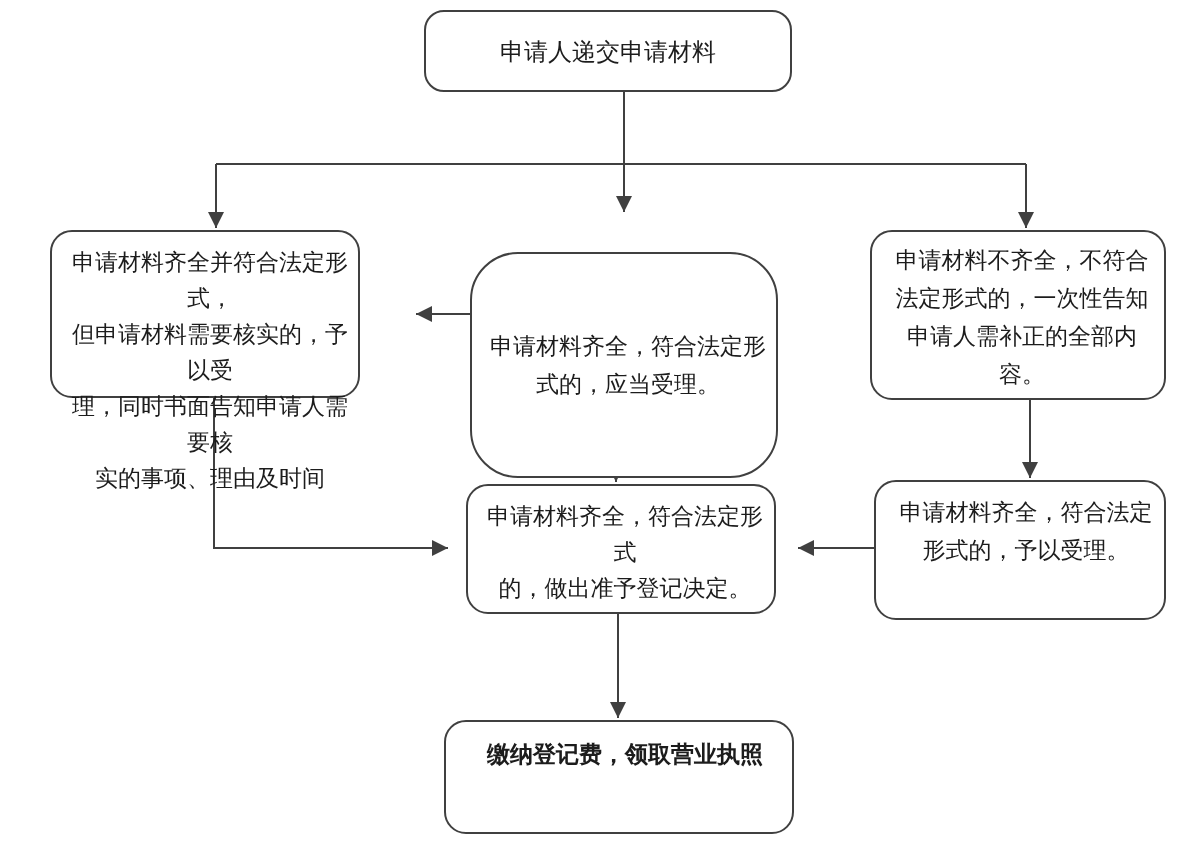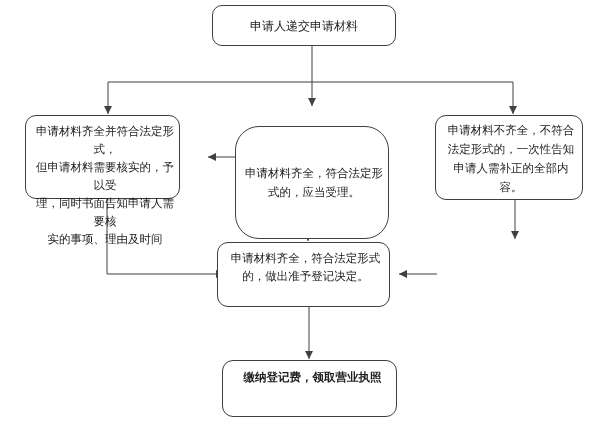--- a/index.html
+++ b/index.html
@@ -27,21 +27,21 @@
     left:212px;top:5px;width:184px;height:41px;border-radius:10px;
     display:flex;align-items:center;justify-content:center;
     font-size:12px;
   }
   .n-verify{left:25px;top:115px;width:155px;height:84px;padding:6px 4px 0 9px;}
   .n-accept{
     left:235px;top:107px;width:154px;height:113px;border-radius:24px;
     display:flex;align-items:center;padding:0 0 0 9px;line-height:19px;margin-top:19px;
   }
   .n-incomplete{left:435px;top:115px;width:148px;height:85px;padding:5px 4px 0 8px;line-height:19px;}
-  .n-decision{left:217px;top:242px;width:173px;height:65px;padding:6px 4px 0 8px;}
+  .n-decision{left:233px;top:242px;width:155px;height:65px;padding:6px 4px 0 8px;}
   .n-supplement{left:437px;top:240px;width:146px;height:70px;padding:6px 4px 0 10px;line-height:19px;}
   .n-license{left:222px;top:360px;width:175px;height:57px;padding:7px 4px 0 10px;font-weight:bold;}
 </style>
 </head>
 <body>
 
 <div class="canvas">
 
   <svg class="wires" viewBox="0 0 600 427" aria-hidden="true">
     <defs>
@@ -69,15 +69,17 @@
 理，同时书面告知申请人需要核
 实的事项、理由及时间</div>
   <div class="node n-accept">申请材料齐全，符合法定形
 式的，应当受理。</div>
   <div class="node n-incomplete">申请材料不齐全，不符合
 法定形式的，一次性告知
 申请人需补正的全部内
 容。</div>
   <div class="node n-decision">申请材料齐全，符合法定形式
 的，做出准予登记决定。</div>
+  <div class="node n-supplement">申请材料齐全，符合法定
+形式的，予以受理。</div>
   <div class="node n-license">缴纳登记费，领取营业执照</div>
 
 </div>
 
 </body></html>

